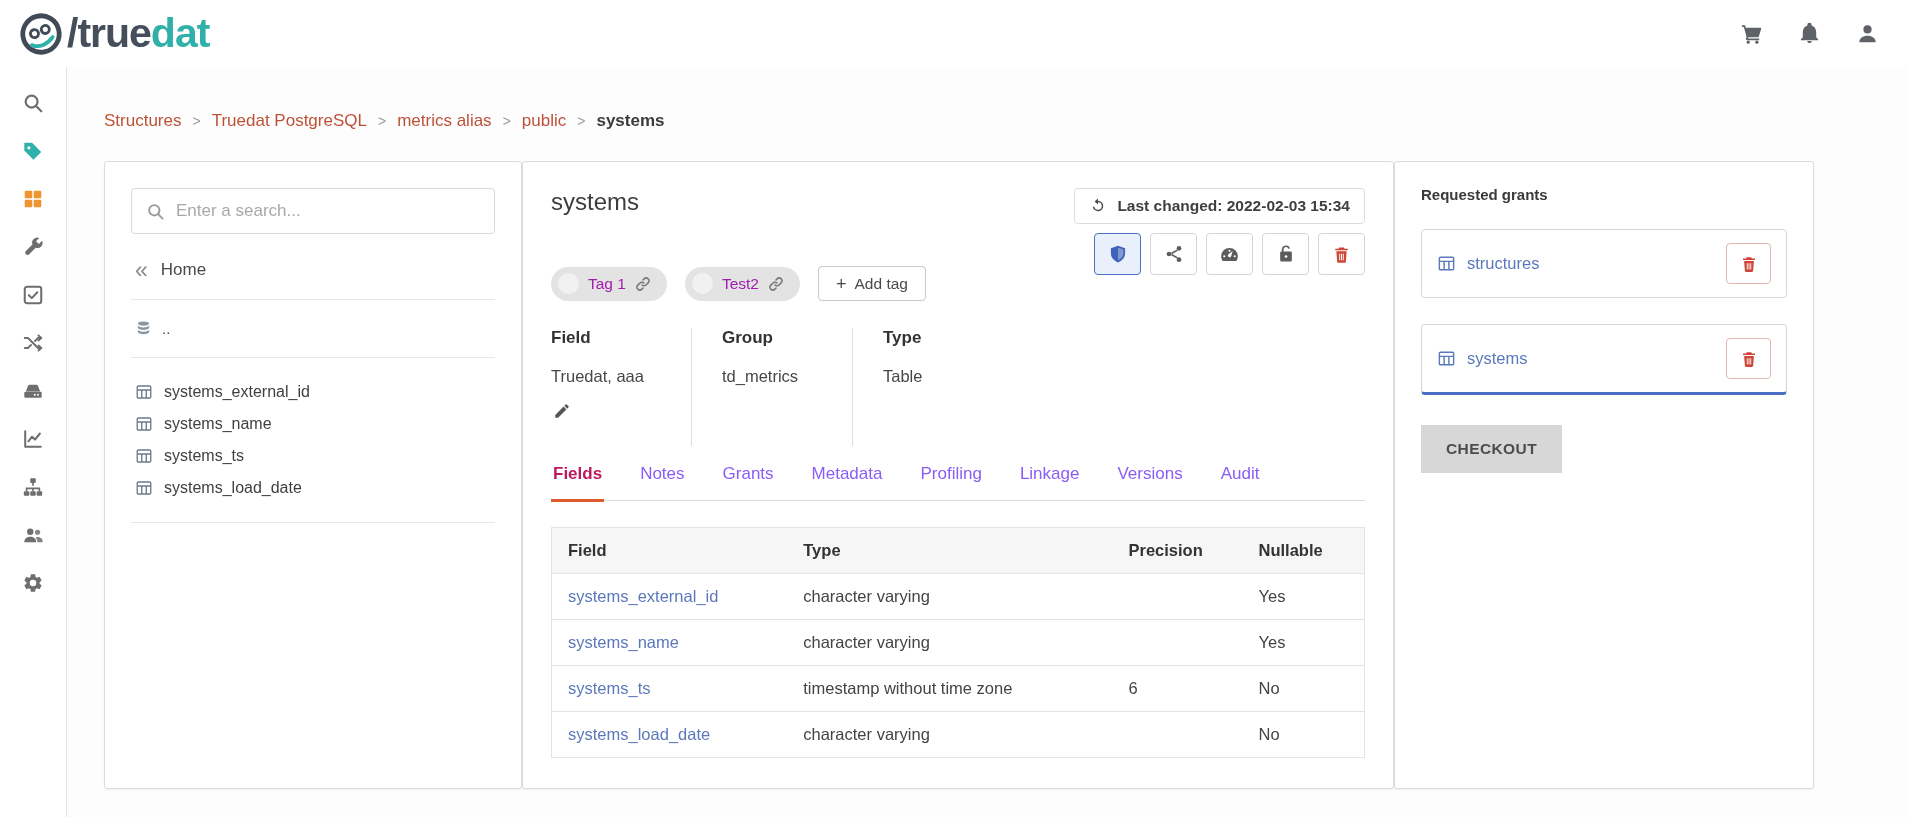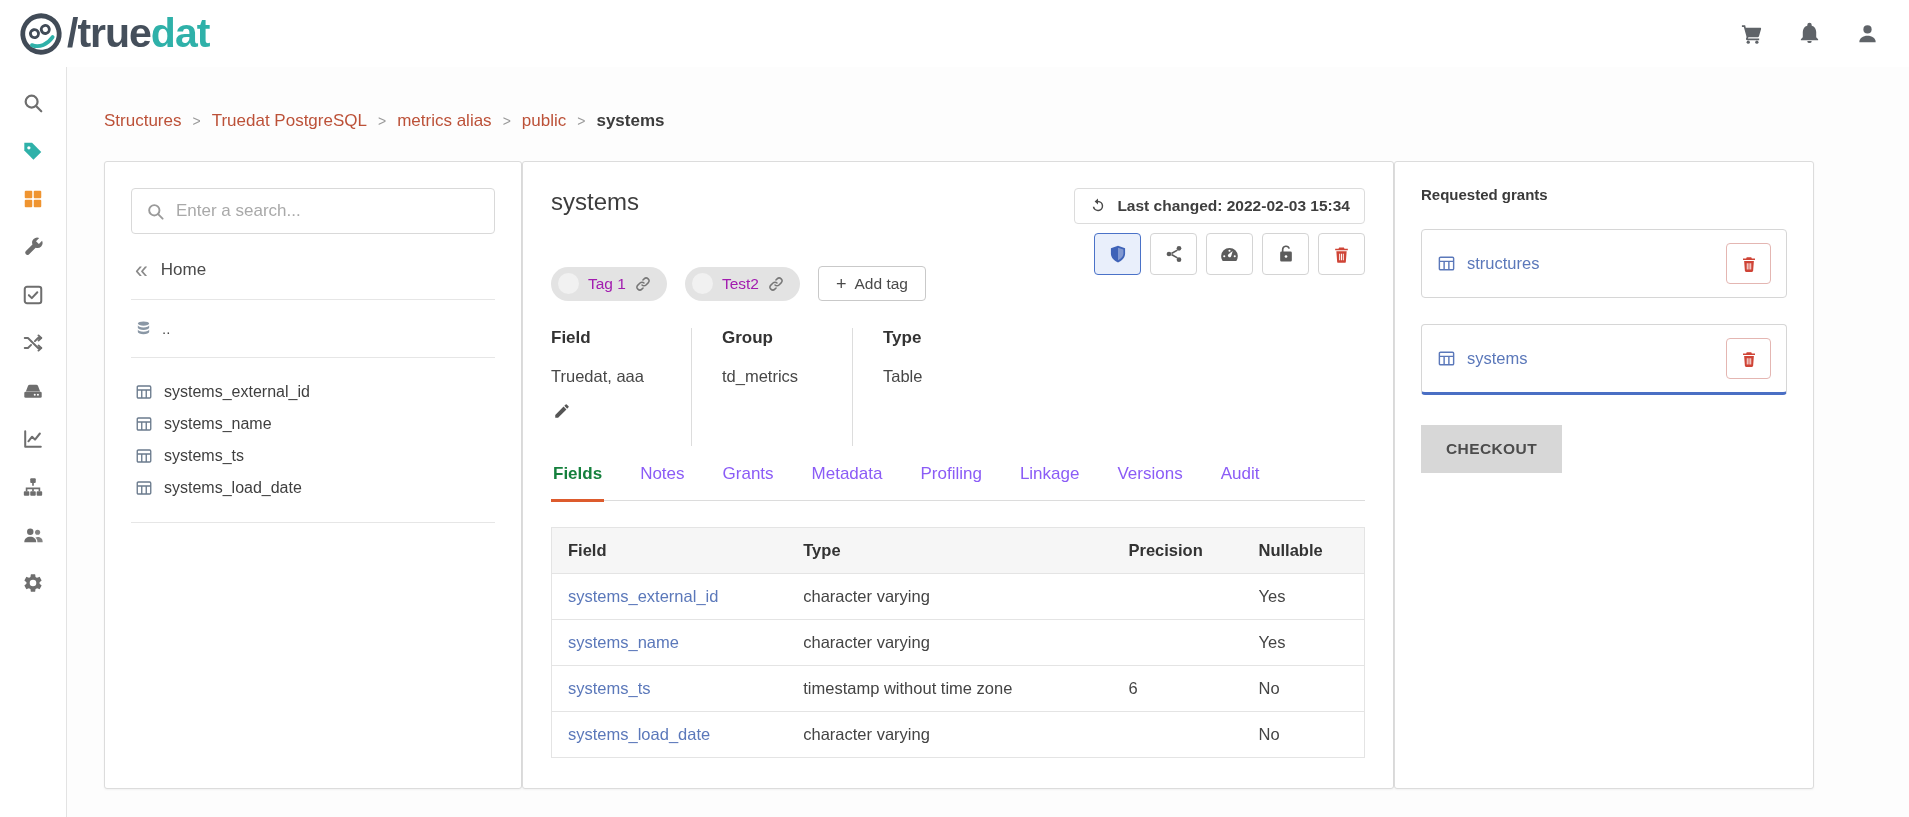--- a/index.html
+++ b/index.html
@@ -81,21 +81,21 @@
   .detail-col.c1 { width: 140px; }
   .detail-col.c2 { width: 161px; }
   .detail-col + .detail-col { border-left: 1px solid #dddddd; padding-left: 30px; }
   .detail-col.c2 { padding-right: 20px; }
   .detail-label { font-size: 17px; font-weight: 700; color: #333; }
   .detail-value { margin-top: 19px; font-size: 16.5px; color: #474747; }
   .pencil-btn { margin-top: 14px; color: #555; padding: 2px; }
 
   .tabs { display: flex; gap: 34px; margin-top: 18px; border-bottom: 1px solid #dcdcdc; }
   .tab { padding: 0 2px 15px; font-size: 17px; color: #8b5cf6; cursor: pointer; border-bottom: 3px solid transparent; margin-bottom: -2px; }
-  .tab.active { color: #15803d; font-weight: 700; border-bottom-color: #dd5b2d; }
+  .tab.active { color: #be185d; font-weight: 700; border-bottom-color: #dd5b2d; }
 
   .fields-table { width: 100%; margin-top: 26px; border-collapse: collapse; font-size: 16.5px; border: 1px solid #e4e4e4; }
   .fields-table th, .fields-table td { text-align: left; padding: 13px 16px; border-bottom: 1px solid #e4e4e4; }
   .fields-table thead th { background: #f6f6f6; font-weight: 700; color: #333; }
   .fields-table td { color: #444; }
   .fields-table td a { color: #5b78ba; }
   .col-field { width: 29%; } .col-type { width: 40%; } .col-prec { width: 16%; } .col-null { width: 15%; }
 
   
   .right-title { font-size: 15px; font-weight: 700; color: #3a3a3a; }

